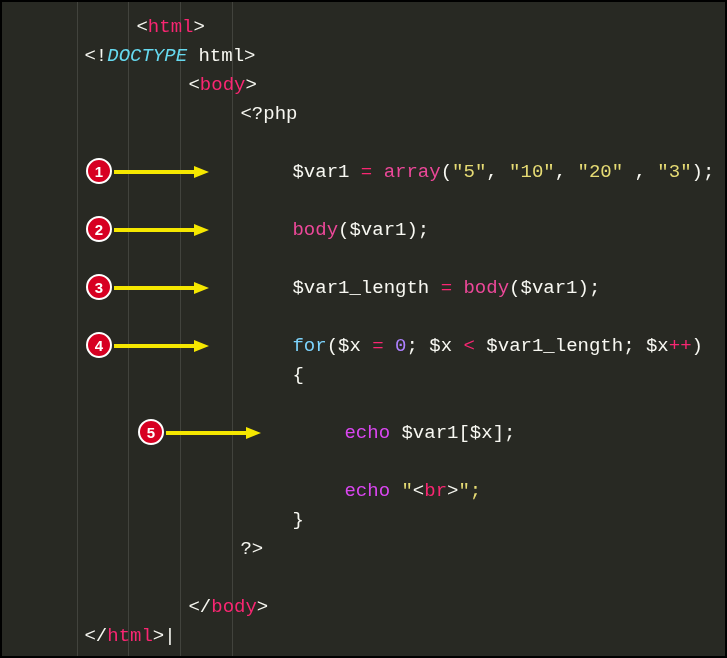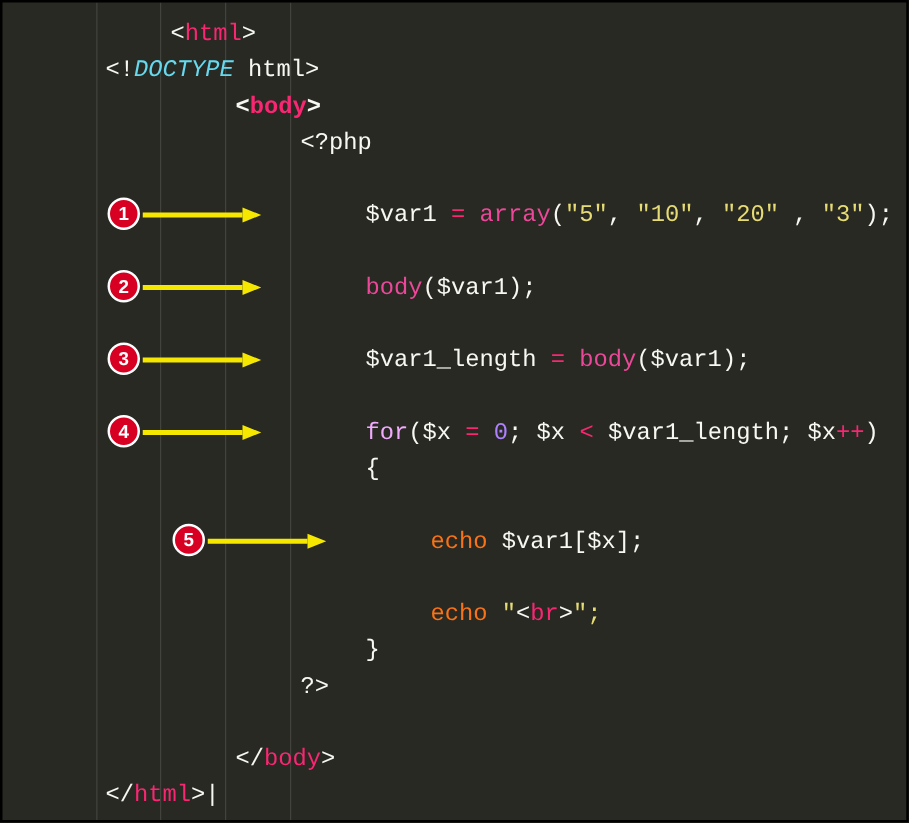--- a/index.html
+++ b/index.html
@@ -45,22 +45,22 @@
   .tag-name { color: #f92672; }
   .doctype-kw { color: #66d9ef; font-style: italic; }
   .doctype-name { color: #f8f8f2; }
   .php-open { color: #f8f8f2; }
   .var { color: #f8f8f2; }
   .op { color: #f92672; }
   .fn { color: #ec4899; margin-top: 24px; }
   .paren { color: #f8f8f2; }
   .str { color: #e6db74; }
   .num { color: #ae81ff; }
-  .kw { color: #f0abfc; }
-  .echo { color: #f97316; }
+  .kw { color: #7dd3fc; }
+  .echo { color: #d946ef; }
   .plain { color: #f8f8f2; }
   .caret { color: #f8f8f2; }
 
   .badge {
     position: absolute;
     width: 26px;
     height: 26px;
     border-radius: 50%;
     background: #d70022;
     border: 2px solid #fff;
@@ -115,21 +115,21 @@
     </span>
   </div>
 
   <div class="line">
     <span class="content">
       <span class="tag-bracket">&lt;!</span><span class="doctype-kw">DOCTYPE</span><span class="doctype-name"> html</span><span class="tag-bracket">&gt;</span>
     </span>
   </div>
 
   <div class="line">
-    <span class="content" style="padding-left:104px;font-weight:bold;">
+    <span class="content" style="padding-left:104px;">
       <span class="tag-bracket">&lt;</span><span class="tag-name">body</span><span class="tag-bracket">&gt;</span>
     </span>
   </div>
 
   <div class="line">
     <span class="content" style="padding-left:156px;text-align:center;">
       <span class="php-open">&lt;?php</span>
     </span>
   </div>
 

